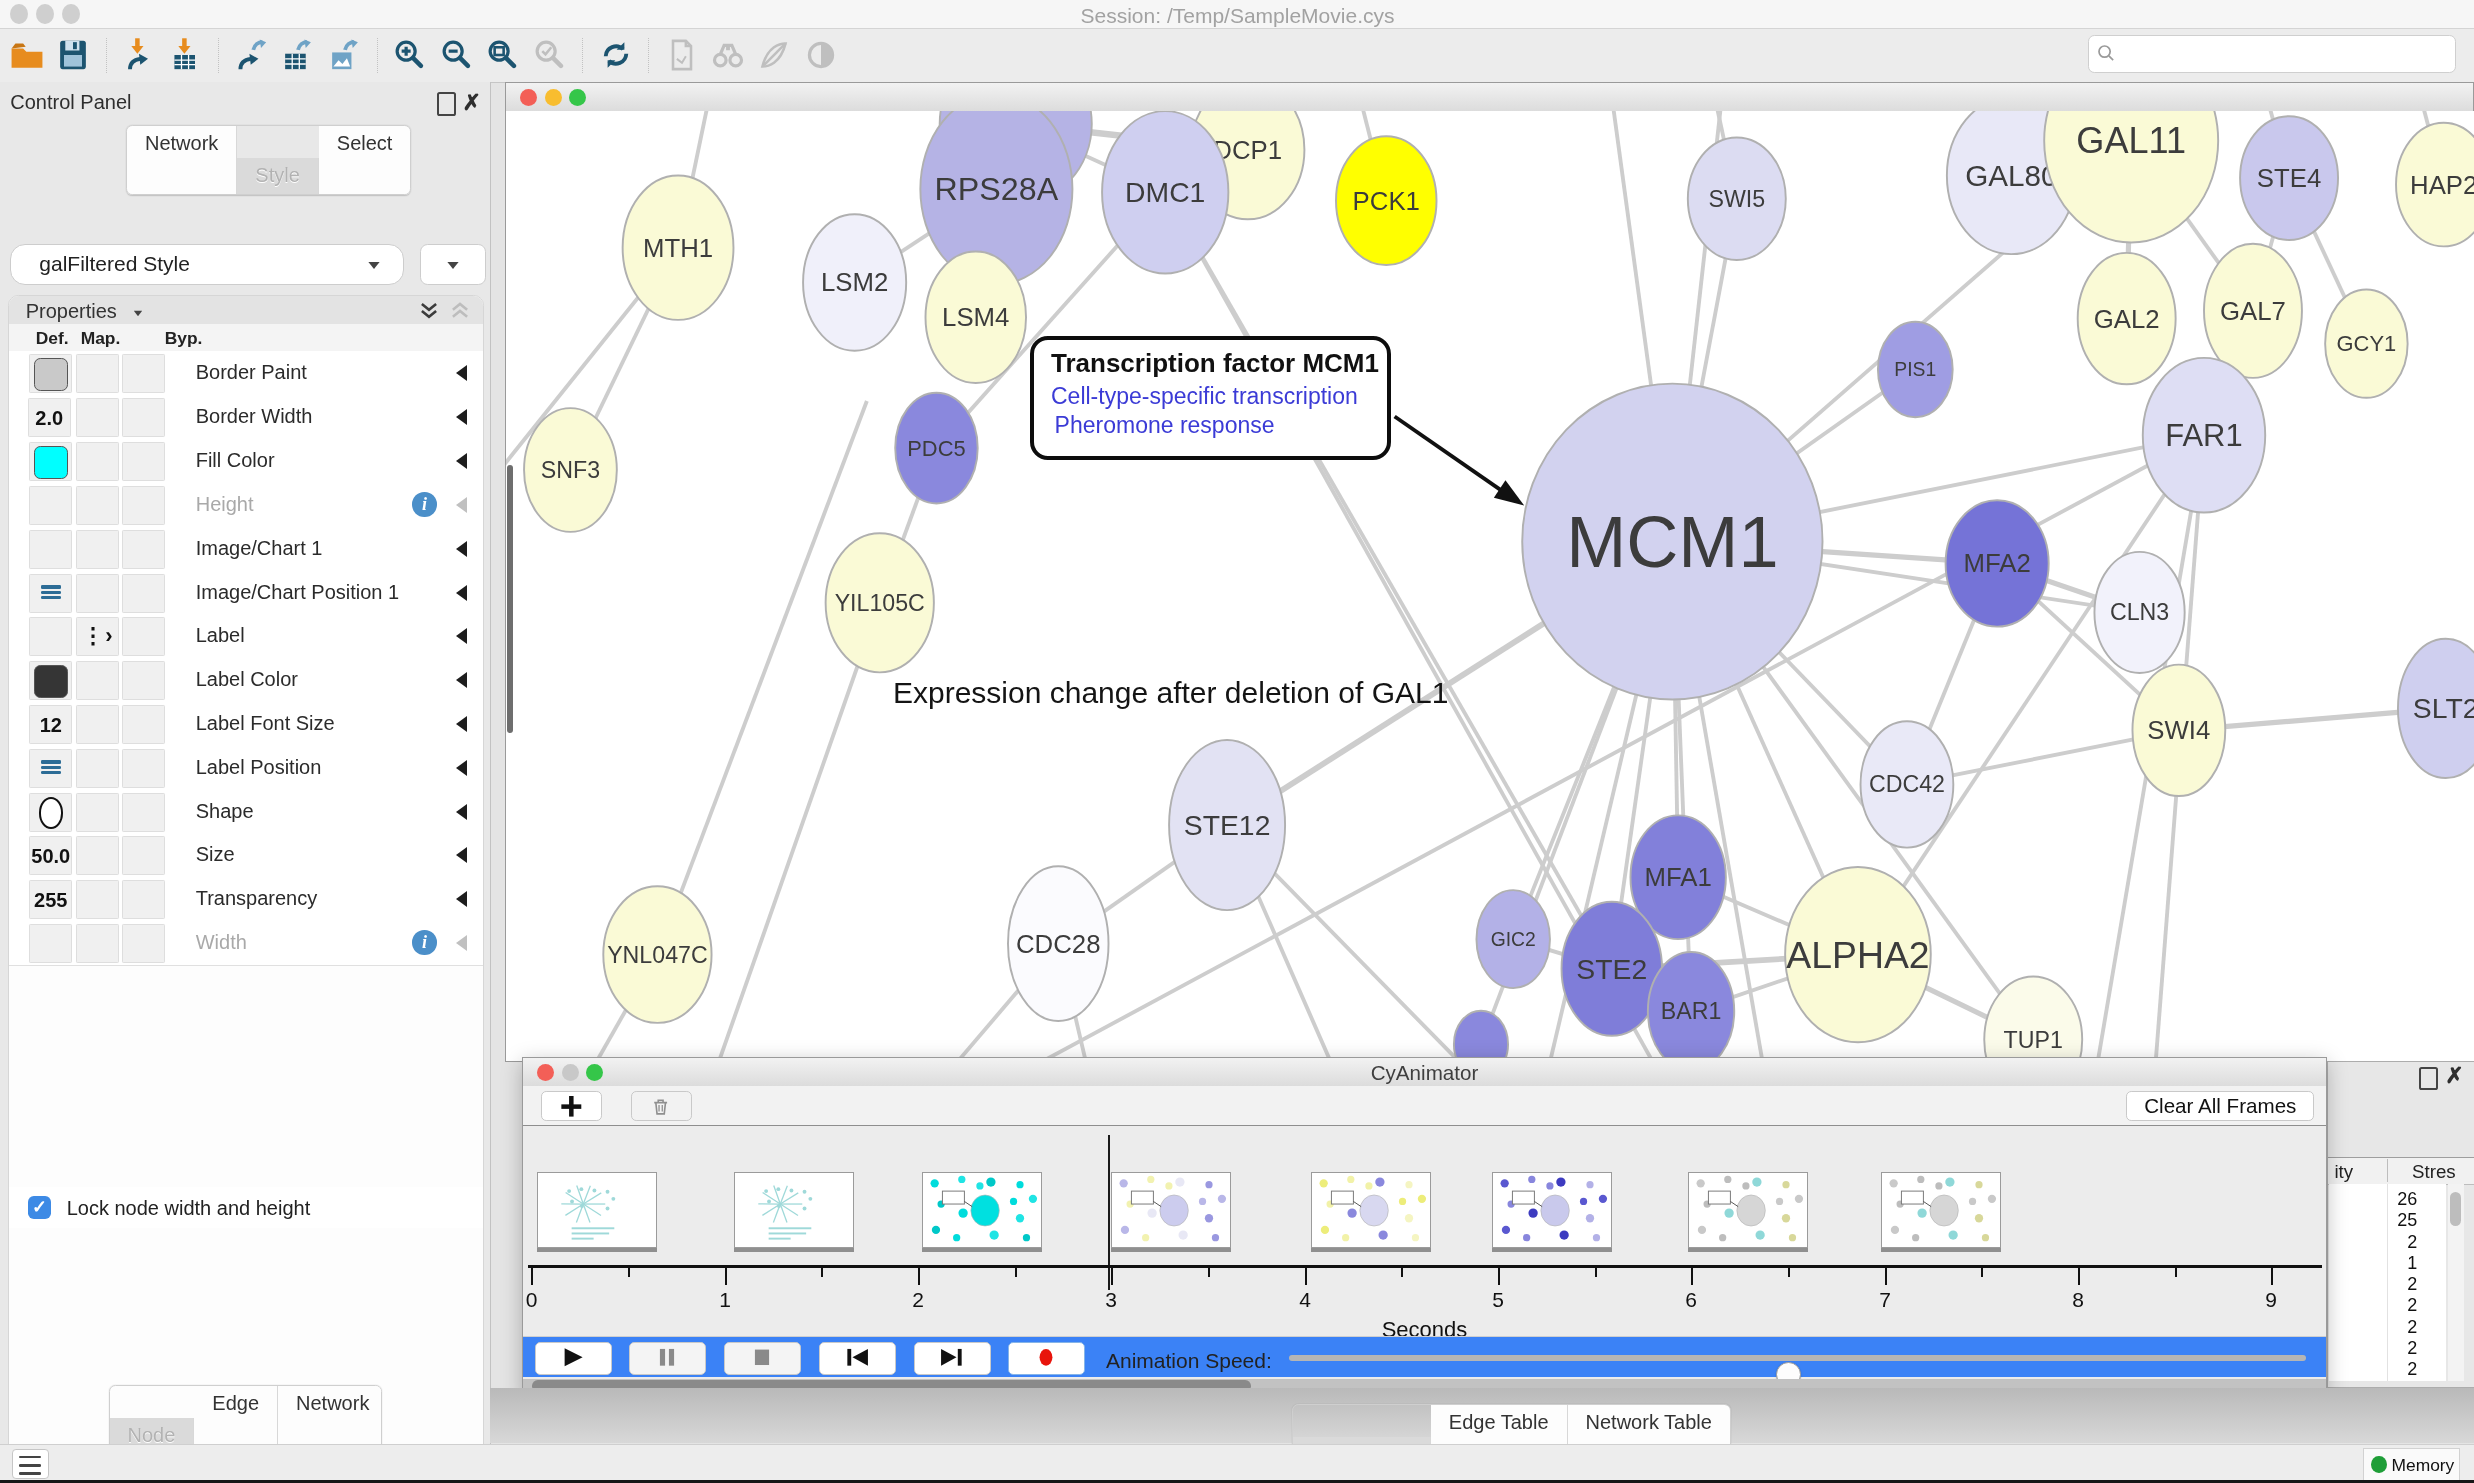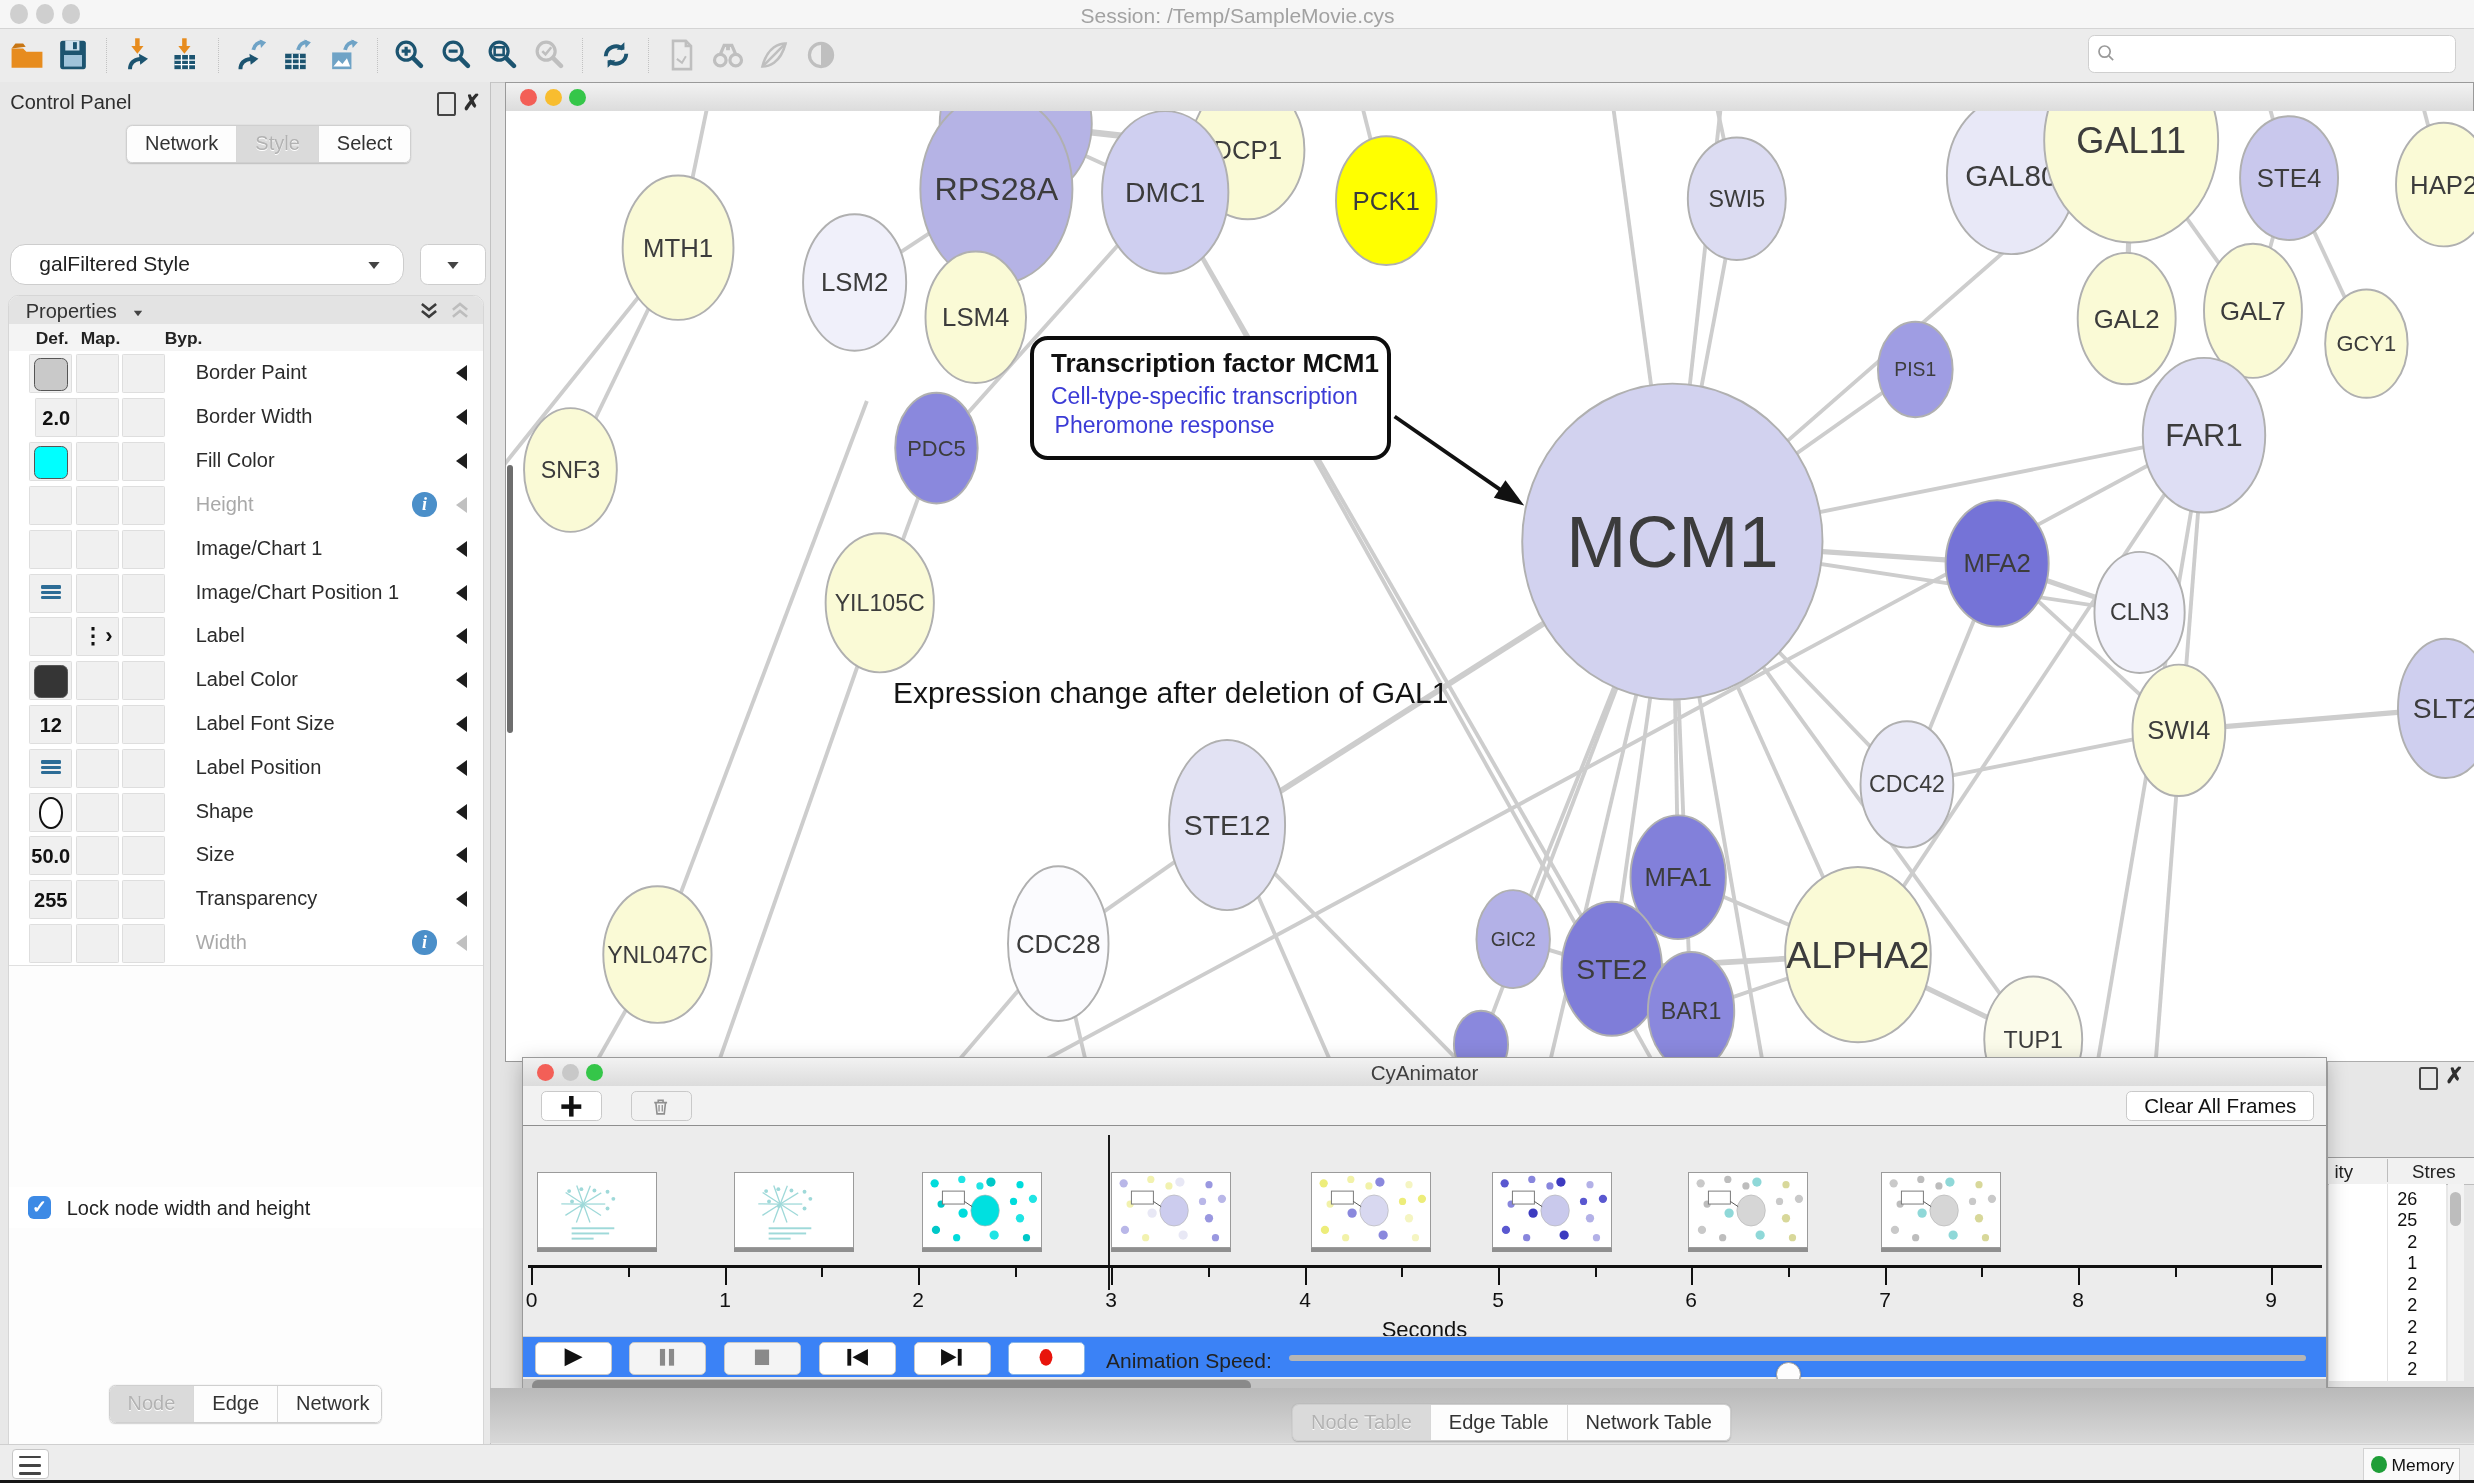--- a/index.html
+++ b/index.html
@@ -17,21 +17,21 @@
   #search-box{right:19.3px;top:5.8px;width:366px;height:36px;background:#fff;border:1.3px solid #cfcfcf;border-radius:6.4px;}
   #search-box svg{position:absolute;left:7.7px;top:7.7px;width:20.6px;height:20.6px;}
   
   #control-panel{left:0;top:82px;width:490px;height:1362px;background:#e8e8e8;border-right:0.6px solid #c2c2c2;}
   #cp-title{left:10.3px;top:9px;font-size:20px;color:#2e2e2e;}
   .winbtn{top:7.7px;font-size:22px;color:#2e2e2e;font-weight:bold;}
   .float-sq{width:15.5px;height:19.3px;border:2.6px solid #444;border-radius:2.6px;}
   .tabgrp{display:flex;border:0.6px solid #cfcfcf;border-radius:6.4px;overflow:hidden;box-shadow:0 0.6px 1.3px rgba(0,0,0,.18);}
   .tab{padding:6.4px 18px;font-size:20px;color:#333;background:#fdfdfd;border-right:0.6px solid #d8d8d8;white-space:nowrap;}
   .tab:last-child{border-right:none;}
-  .tab.pressed{background:#dadada;color:#b2b2b2;text-shadow:0 0.6px 0 #fff;}
+  .tab.pressed{background:#dadada;color:#b2b2b2;text-shadow:0 0.6px 0 #fff;margin-top:32px;}
   #style-combo{left:10.3px;top:162px;width:392px;height:39px;background:#fff;border:1.3px solid #cdcdcd;border-radius:15px;}
   #style-combo .val{position:absolute;left:28px;top:7px;font-size:21px;color:#222;}
   .caret{width:0;height:0;border-left:7px solid transparent;border-right:7px solid transparent;border-top:9px solid #444;}
   #style-menu-btn{left:420px;top:162px;width:64px;height:39px;background:#fff;border:1.3px solid #cdcdcd;border-radius:7.7px;}
   #props{left:7.7px;top:213px;width:474px;height:1168px;background:#fdfdfd;border:0.6px solid #d6d6d6;border-radius:10.3px;overflow:hidden;}
   #props-head{left:0;top:0;width:100%;height:28px;background:#e3e3e3;border-bottom:0.6px solid #cfcfcf;}
   #props-title{left:17px;top:3.9px;font-size:20px;color:#333;}
   #cols{left:0;top:28px;width:100%;height:27px;background:#f4f4f4;border-bottom:1.9px solid #4a4a4a;font-size:17.4px;font-weight:bold;color:#222;}
   .prow{position:absolute;left:0;width:100%;height:44px;border-bottom:0.6px solid #e0e0e0;background:#fff;}
   .pcell{position:absolute;top:3.2px;width:41px;height:37px;background:#f0f0f0;border:0.6px solid #dedede;border-radius:1.3px;}
@@ -230,21 +230,21 @@
           <div class="prow" style="top: 55px;">
             <div class="pcell" style="left:20.6px;">
               <div class="swatch" style="background:#c9c9c9;"></div>
             </div>
             <div class="pcell" style="left:67px;"></div>
             <div class="pcell" style="left:113px;"></div>
             <span class="plabel ">Border Paint</span>
             <span class="parrow "></span>
           </div>
           <div class="prow" style="top: 99px;">
-            <div class="pcell" style="left:26px;">
+            <div class="pcell" style="left:19px;">
               <div class="defnum">2.0</div>
             </div>
             <div class="pcell" style="left:67px;"></div>
             <div class="pcell" style="left:113px;"></div>
             <span class="plabel ">Border Width</span>
             <span class="parrow "></span>
           </div>
           <div class="prow" style="top: 143px;">
             <div class="pcell" style="left:20.6px;">
               <div class="swatch" style="background:#00ffff;"></div>

